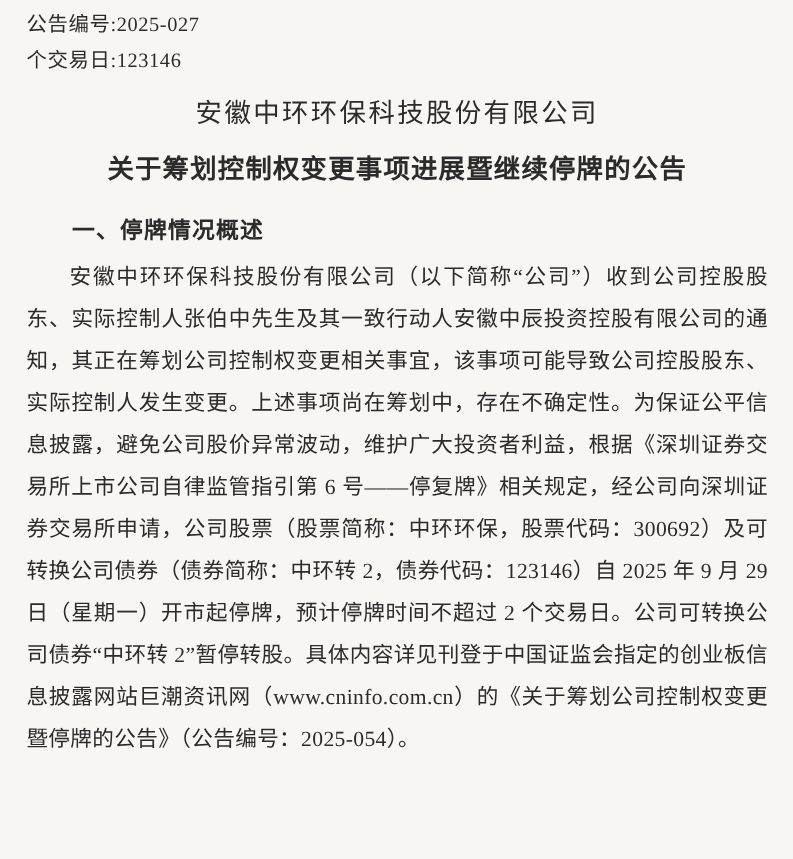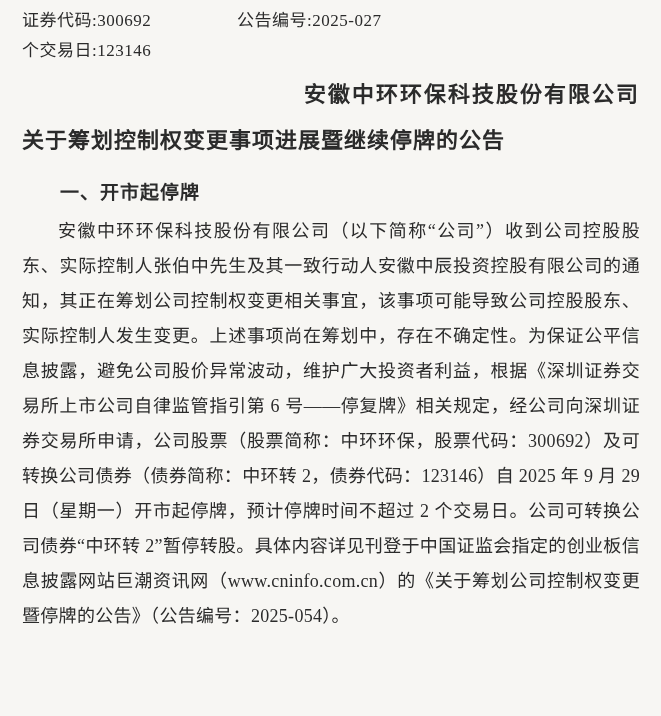--- a/index.html
+++ b/index.html
@@ -23,28 +23,29 @@
   .hdr-row {
     display: grid;
     grid-template-columns: 215px 241px 1fr;
     font-size: 17px;
     line-height: 26px;
     margin-bottom: 4px;
     letter-spacing: 0.5px;
   }
   .hdr-cell { text-align: left; white-space: nowrap; }
   .doc-title {
-    text-align: right;
+    text-align: center;
     font-size: 22px;
-    font-weight: bold;
+    font-weight: normal;
     letter-spacing: 2px;
     margin-top: 16px;
     line-height: 30px;
   }
   .doc-subtitle {
+    text-align: center;
     font-size: 22px;
     font-weight: bold;
     letter-spacing: 1px;
     margin-top: 16px;
     line-height: 30px;
   }
   .statement {
     margin-top: 10px;
     font-size: 18px;
     font-weight: bold;
@@ -69,31 +70,30 @@
     text-align: justify;
     letter-spacing: 0.3px;
   }
 </style>
 </head>
 <body>
 
 <div class="page">
 
   <div class="hdr-row">
-    <span class="hdr-cell">证券代码:300692</span>
     <span class="hdr-cell">公告编号:2025-027</span>
   </div>
 
   <div class="hdr-row">
     <span class="hdr-cell">个交易日:123146</span>
     <span class="hdr-cell"></span>
   </div>
 
   <div class="doc-title">安徽中环环保科技股份有限公司</div>
 
   <div class="doc-subtitle">关于筹划控制权变更事项进展暨继续停牌的公告</div>
 
 
-  <div class="section-heading">一、开市起停牌</div>
+  <div class="section-heading">一、停牌情况概述</div>
 
   <p class="body-para">安徽中环环保科技股份有限公司（以下简称“公司”）收到公司控股股东、实际控制人张伯中先生及其一致行动人安徽中辰投资控股有限公司的通知，其正在筹划公司控制权变更相关事宜，该事项可能导致公司控股股东、实际控制人发生变更。上述事项尚在筹划中，存在不确定性。为保证公平信息披露，避免公司股价异常波动，维护广大投资者利益，根据《深圳证券交易所上市公司自律监管指引第 6 号——停复牌》相关规定，经公司向深圳证券交易所申请，公司股票（股票简称：中环环保，股票代码：300692）及可转换公司债券（债券简称：中环转 2，债券代码：123146）自 2025 年 9 月 29 日（星期一）开市起停牌，预计停牌时间不超过 2 个交易日。公司可转换公司债券“中环转 2”暂停转股。具体内容详见刊登于中国证监会指定的创业板信息披露网站巨潮资讯网（www.cninfo.com.cn）的《关于筹划公司控制权变更暨停牌的公告》（公告编号：2025-054）。</p>
 
 </div>
 
 </body></html>

